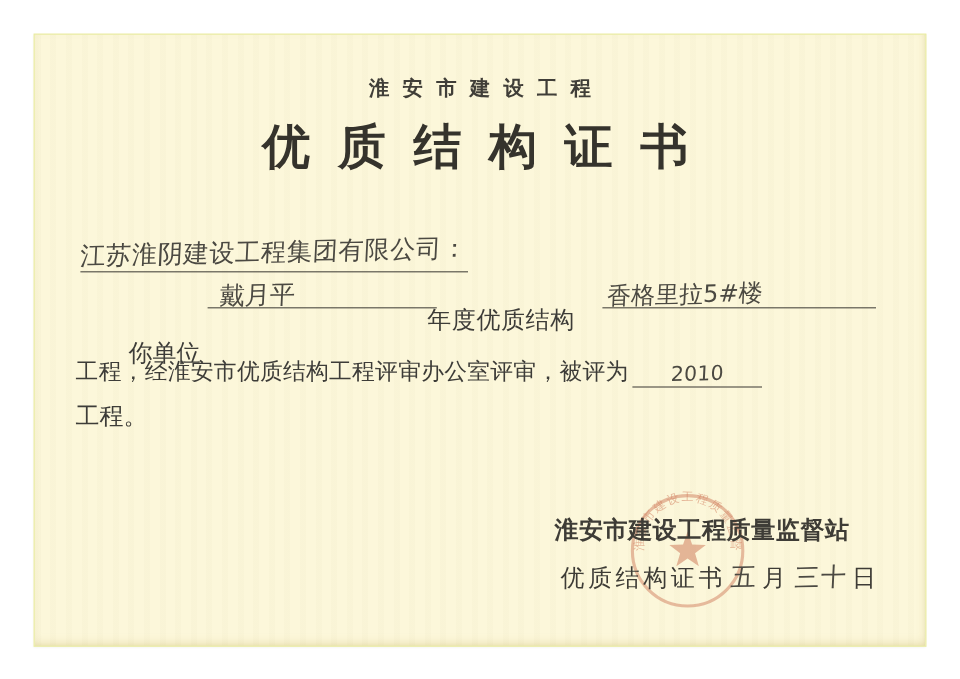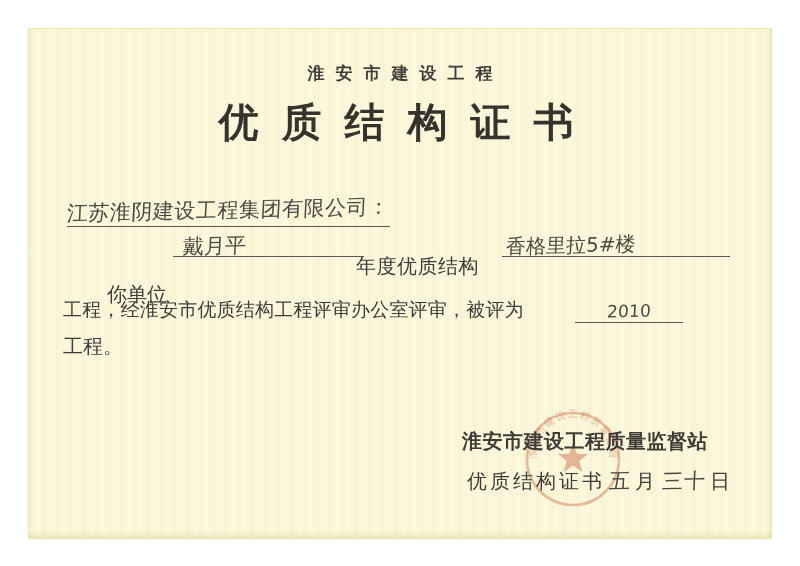--- a/index.html
+++ b/index.html
@@ -41,21 +41,21 @@
     border-bottom:1px solid #5a574e;font-size:21px;padding-left:10px;
   }
   #l1-middle{position:absolute;left:327px;top:224px;letter-spacing:0.5px;}
   #l1-blank2{
     position:absolute;left:473px;top:203px;width:224px;height:24px;
     border-bottom:1px solid #5a574e;font-size:20px;padding-left:4px;
   }
   #l2{
     position:absolute;left:34px;top:268px;width:681px;
     display:flex;align-items:flex-end;white-space:nowrap;
-    font-size:19px;letter-spacing:0.2px;gap:48px;
+    font-size:19px;letter-spacing:0.2px;
   }
   #l2-blank{
     display:inline-block;width:108px;margin:0 3px;
     border-bottom:1px solid #5a574e;text-align:center;
     font-size:17px;line-height:20px;
   }
   #l3{position:absolute;left:34px;top:304px;}
   #issuer{
     position:absolute;left:433px;top:399px;font-size:20px;font-weight:bold;
     color:#3e3c36;letter-spacing:0.5px;z-index:3;

